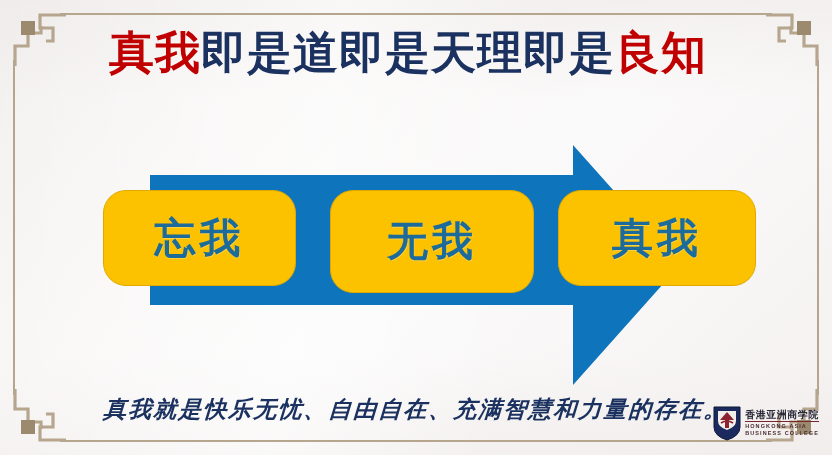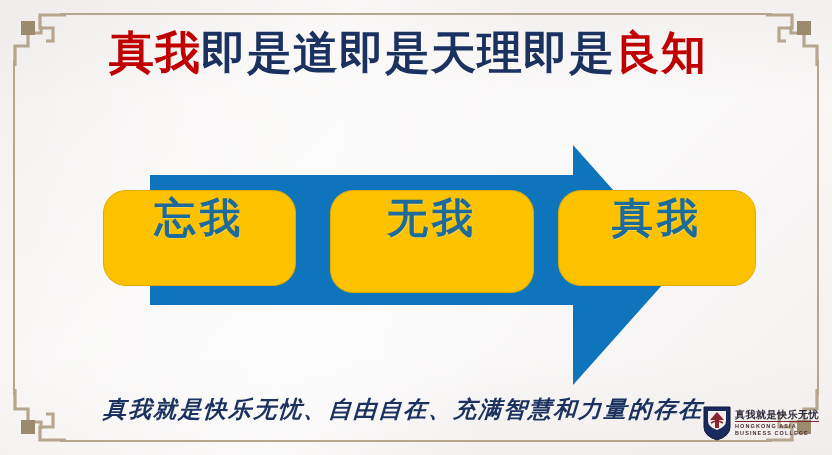--- a/index.html
+++ b/index.html
@@ -72,20 +72,21 @@
   }
   #arrow-svg { display: block; width: 100%; height: 100%; }
 
   
   .stage-box {
     position: absolute;
     background: #FCC200;
     border: 1.5px solid #E0A900;
     border-radius: 23px;
     display: flex;
+    align-items: center;
     justify-content: center;
     box-sizing: border-box;
   }
   .stage-label {
     font-family: "Liberation Serif", "DejaVu Serif", serif;
     font-size: 41px;
     font-weight: bold;
     color: #1C6B9B;
     letter-spacing: 4px;
     white-space: nowrap;
@@ -222,19 +223,19 @@
 
   <div id="logo">
     <svg id="crest" viewBox="0 0 30 36">
       <path d="M2 2 H28 V22 Q28 31 15 35 Q2 31 2 22 Z" fill="#1B2A5E" stroke="#0d1636" stroke-width="1"></path>
       <path d="M6 6 H24 V16 Q24 22 15 25 Q6 22 6 16 Z" fill="#f2eee9"></path>
       <path d="M15 7 L22 15 H8 Z" fill="#8C2230"></path>
       <rect x="13" y="15" width="4" height="8" fill="#8C2230"></rect>
       <path d="M9 18 Q15 14 21 18" stroke="#8C2230" stroke-width="1.6" fill="none"></path>
     </svg>
     <div id="logo-text">
-      <div id="logo-cn">真我就是快乐无忧</div>
+      <div id="logo-cn">香港亚洲商学院</div>
       <div id="logo-en1">HONGKONG ASIA</div>
       <div id="logo-en2">BUSINESS COLLEGE</div>
     </div>
   </div>
 
 </div>
 
 </body></html>

